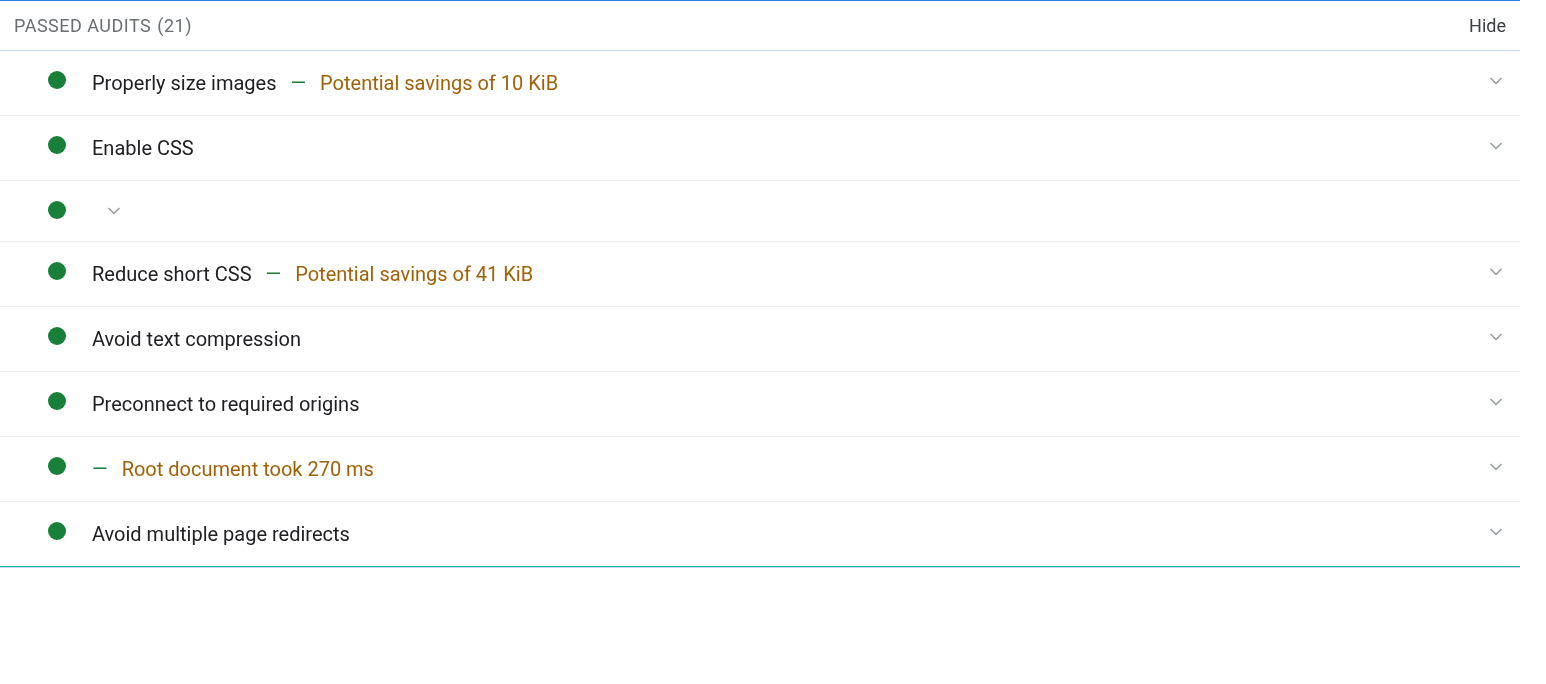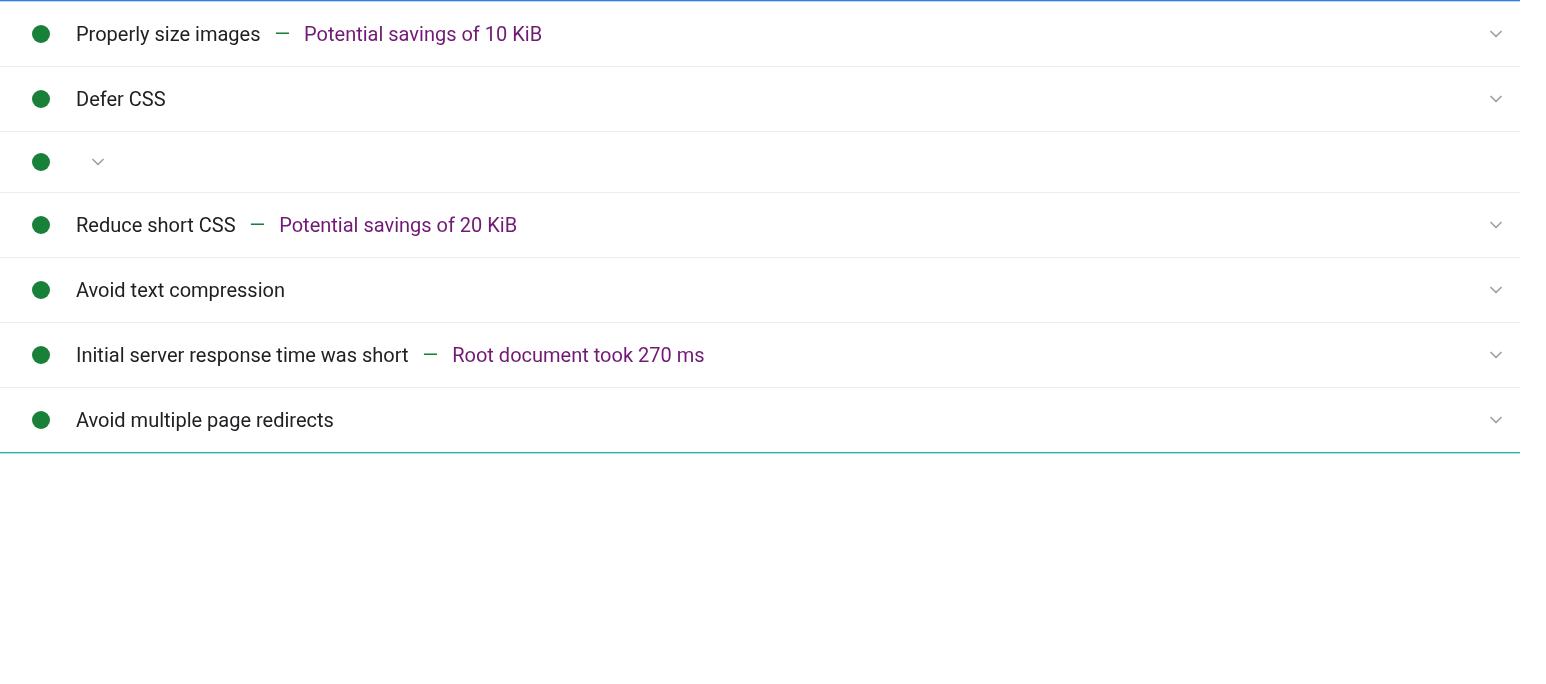--- a/index.html
+++ b/index.html
@@ -43,22 +43,21 @@
       background: none;
       border: none;
       cursor: pointer;
       font-family: inherit;
     }
     .list {
       border-top: 1px solid #c9d6ef;
     }
     .row {
       display: flex;
-      align-items: center;
-      padding: 20px 14px 20px 32px;
+      padding: 20px 14px 20px 48px;
       border-bottom: 1px solid #ececec;
       cursor: pointer;
     }
     .row:last-child { border-bottom: 1px solid #14b8a6; }
     .dot {
       width: 18px;
       height: 18px;
       border-radius: 50%;
       background: #188038;
       flex: 0 0 18px;
@@ -67,53 +66,60 @@
     .row-body {
       display: flex;
       align-items: baseline;
       flex: 1 1 auto;
       gap: 14px;
       font-size: 20px;
       line-height: 1.2;
     }
     .row-title { color: #202124; }
     .row-dash { color: #188038; }
-    .row-detail { color: #701a75; }
+    .row-detail { color: #a16207; }
     .chev {
       flex: 0 0 auto;
       color: #9aa0a6;
       margin-left: 12px;
     }
     .chev svg { display: block; }
   </style>
 </head>
 <body>
 
 <div class="panel">
+  <div class="header">
+    <div class="header-left">
+      <span class="header-title">PASSED AUDITS</span>
+      <span class="header-count">(21)</span>
+    </div>
+    <button class="hide-btn">Hide</button>
+  </div>
   <div class="list">
 
     <div class="row">
       <span class="dot"></span>
       <div class="row-body">
         <span class="row-title">Properly size images</span>
         <span class="row-dash">—</span>
         <span class="row-detail">Potential savings of 10 KiB</span>
       </div>
       <span class="chev">
           <svg width="20" height="20" viewBox="0 0 24 24" fill="none" stroke="currentColor" stroke-width="2" stroke-linecap="round" stroke-linejoin="round">
             <polyline points="6 9 12 15 18 9"></polyline>
           </svg>
         </span>
     </div>
 
 
     <div class="row">
       <span class="dot"></span>
       <div class="row-body">
-        <span class="row-title">Defer CSS</span>
+        <span class="row-title">Enable CSS</span>
       </div>
       <span class="chev">
           <svg width="20" height="20" viewBox="0 0 24 24" fill="none" stroke="currentColor" stroke-width="2" stroke-linecap="round" stroke-linejoin="round">
             <polyline points="6 9 12 15 18 9"></polyline>
           </svg>
         </span>
     </div>
 
     <div class="row">
       <span class="dot"></span>
@@ -122,46 +128,56 @@
             <polyline points="6 9 12 15 18 9"></polyline>
           </svg>
         </span>
     </div>
 
     <div class="row">
       <span class="dot"></span>
       <div class="row-body">
         <span class="row-title">Reduce short CSS</span>
         <span class="row-dash">—</span>
-        <span class="row-detail">Potential savings of 20 KiB</span>
+        <span class="row-detail">Potential savings of 41 KiB</span>
       </div>
       <span class="chev">
           <svg width="20" height="20" viewBox="0 0 24 24" fill="none" stroke="currentColor" stroke-width="2" stroke-linecap="round" stroke-linejoin="round">
             <polyline points="6 9 12 15 18 9"></polyline>
           </svg>
         </span>
     </div>
 
     <div class="row">
       <span class="dot"></span>
       <div class="row-body">
         <span class="row-title">Avoid text compression</span>
       </div>
       <span class="chev">
           <svg width="20" height="20" viewBox="0 0 24 24" fill="none" stroke="currentColor" stroke-width="2" stroke-linecap="round" stroke-linejoin="round">
             <polyline points="6 9 12 15 18 9"></polyline>
           </svg>
         </span>
     </div>
 
+    <div class="row">
+      <span class="dot"></span>
+      <div class="row-body">
+        <span class="row-title">Preconnect to required origins</span>
+      </div>
+      <span class="chev">
+          <svg width="20" height="20" viewBox="0 0 24 24" fill="none" stroke="currentColor" stroke-width="2" stroke-linecap="round" stroke-linejoin="round">
+            <polyline points="6 9 12 15 18 9"></polyline>
+          </svg>
+        </span>
+    </div>
 
     <div class="row">
       <span class="dot"></span>
       <div class="row-body">
-        <span class="row-title">Initial server response time was short</span>
         <span class="row-dash">—</span>
         <span class="row-detail">Root document took 270 ms</span>
       </div>
       <span class="chev">
           <svg width="20" height="20" viewBox="0 0 24 24" fill="none" stroke="currentColor" stroke-width="2" stroke-linecap="round" stroke-linejoin="round">
             <polyline points="6 9 12 15 18 9"></polyline>
           </svg>
         </span>
     </div>
 

